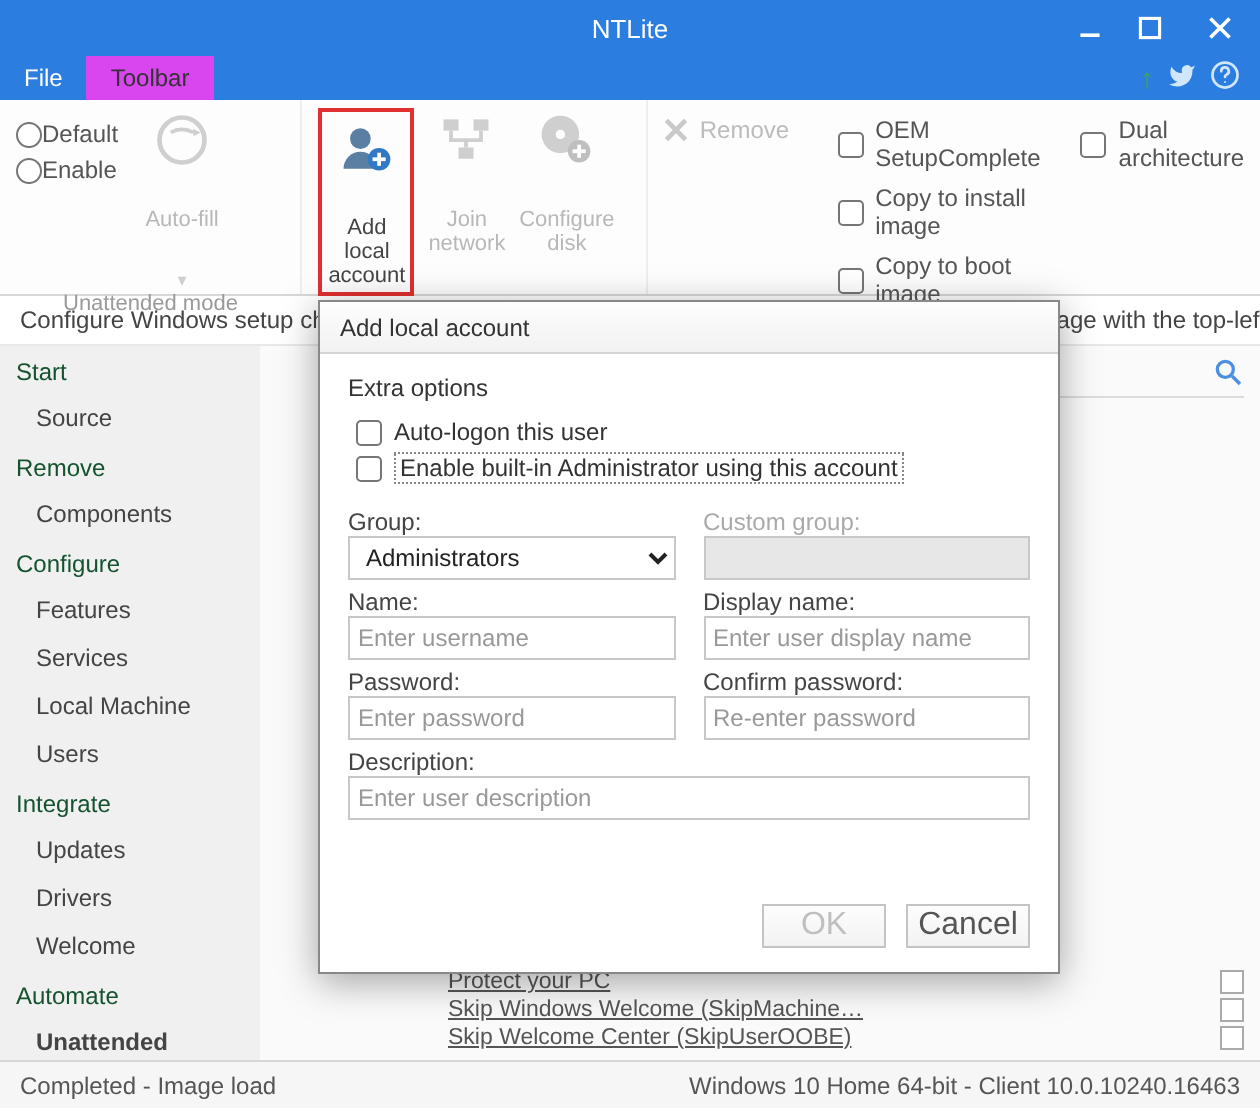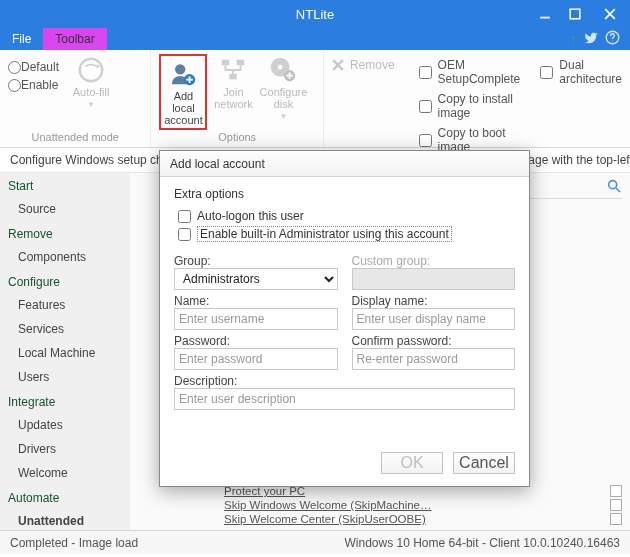--- a/index.html
+++ b/index.html
@@ -25,21 +25,21 @@
   .help { color:#cfe6fb; }
 
   
   .ribbon { height:98px; background:linear-gradient(#fdfdfd,#fdfdfd); border-bottom:1px solid #d8d8d8; display:flex; }
   .ribbon-group { padding:4px 8px 2px 8px; border-right:1px solid #eee; display:flex; flex-direction:column; }
   .ribbon-group:last-child { border-right:none; flex:1; }
   .rg-content { flex:1; display:flex; align-items:flex-start; gap:8px; }
   .rg-label { text-align:center; color:#999; font-size:11px; padding-bottom:2px; }
   .radio-row { display:flex; align-items:center; gap:0; color:#555; margin:2px 0; }
   .radio-row input { margin:0; }
-  .big-btn { width:48px; text-align:center; color:#777; display:flex; flex-direction:column; align-items:center; justify-content:flex-start; gap:0; font-size:11px; line-height:12px; }
+  .big-btn { width:48px; text-align:center; color:#777; display:flex; flex-direction:column; align-items:center; justify-content:flex-start; gap:18px; font-size:11px; line-height:12px; }
   .big-btn.gray svg, .big-btn.gray { color:#b8b8b8; }
   .big-btn-icon { width:32px; height:32px; display:flex; align-items:center; justify-content:center; }
   .big-btn.highlight { border:2px solid #e03030; padding:2px 2px 2px 2px; }
   .remove-item { display:flex; align-items:center; gap:6px; color:#bcbcbc; padding-top:4px; }
   .remove-item svg { width:12px; height:12px; }
   .check-row { display:flex; align-items:center; gap:6px; color:#555; margin:2px 0; }
   .check-row input { margin:0; }
   .check-cols { display:flex; gap:20px; padding-left:6px; padding-top:2px;}
   .check-col { display:flex; flex-direction:column; gap:2px; }
 

